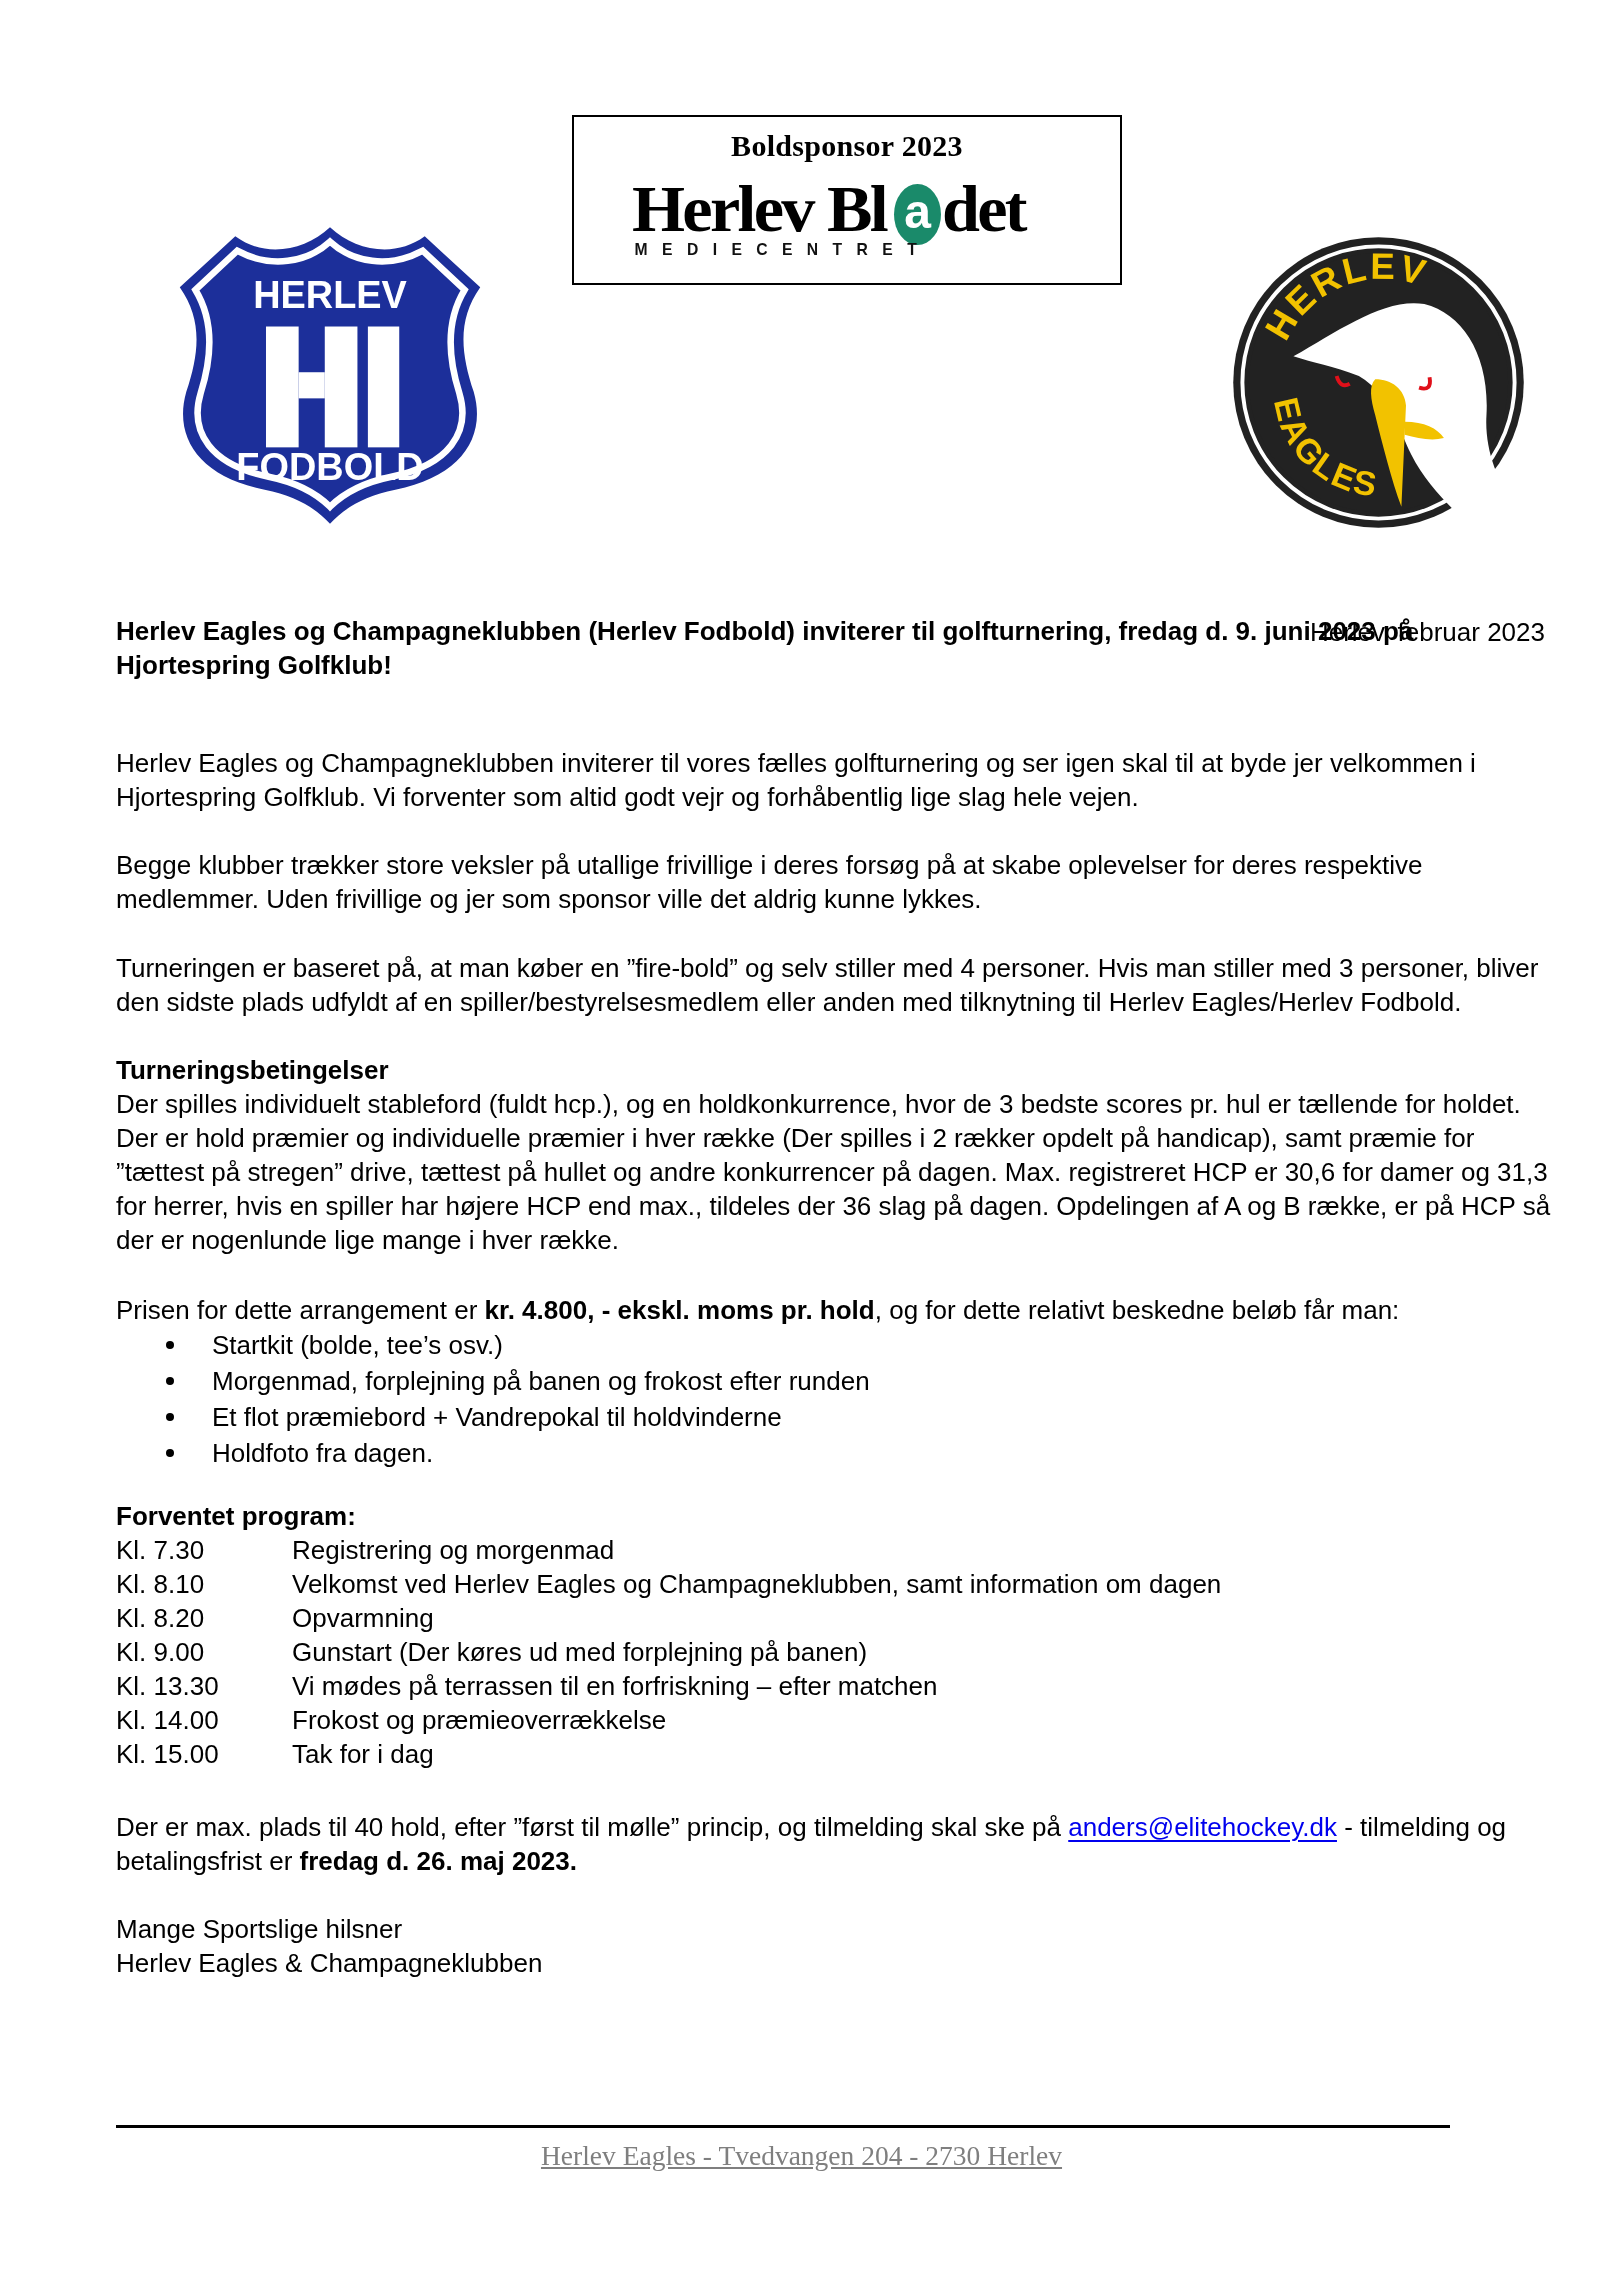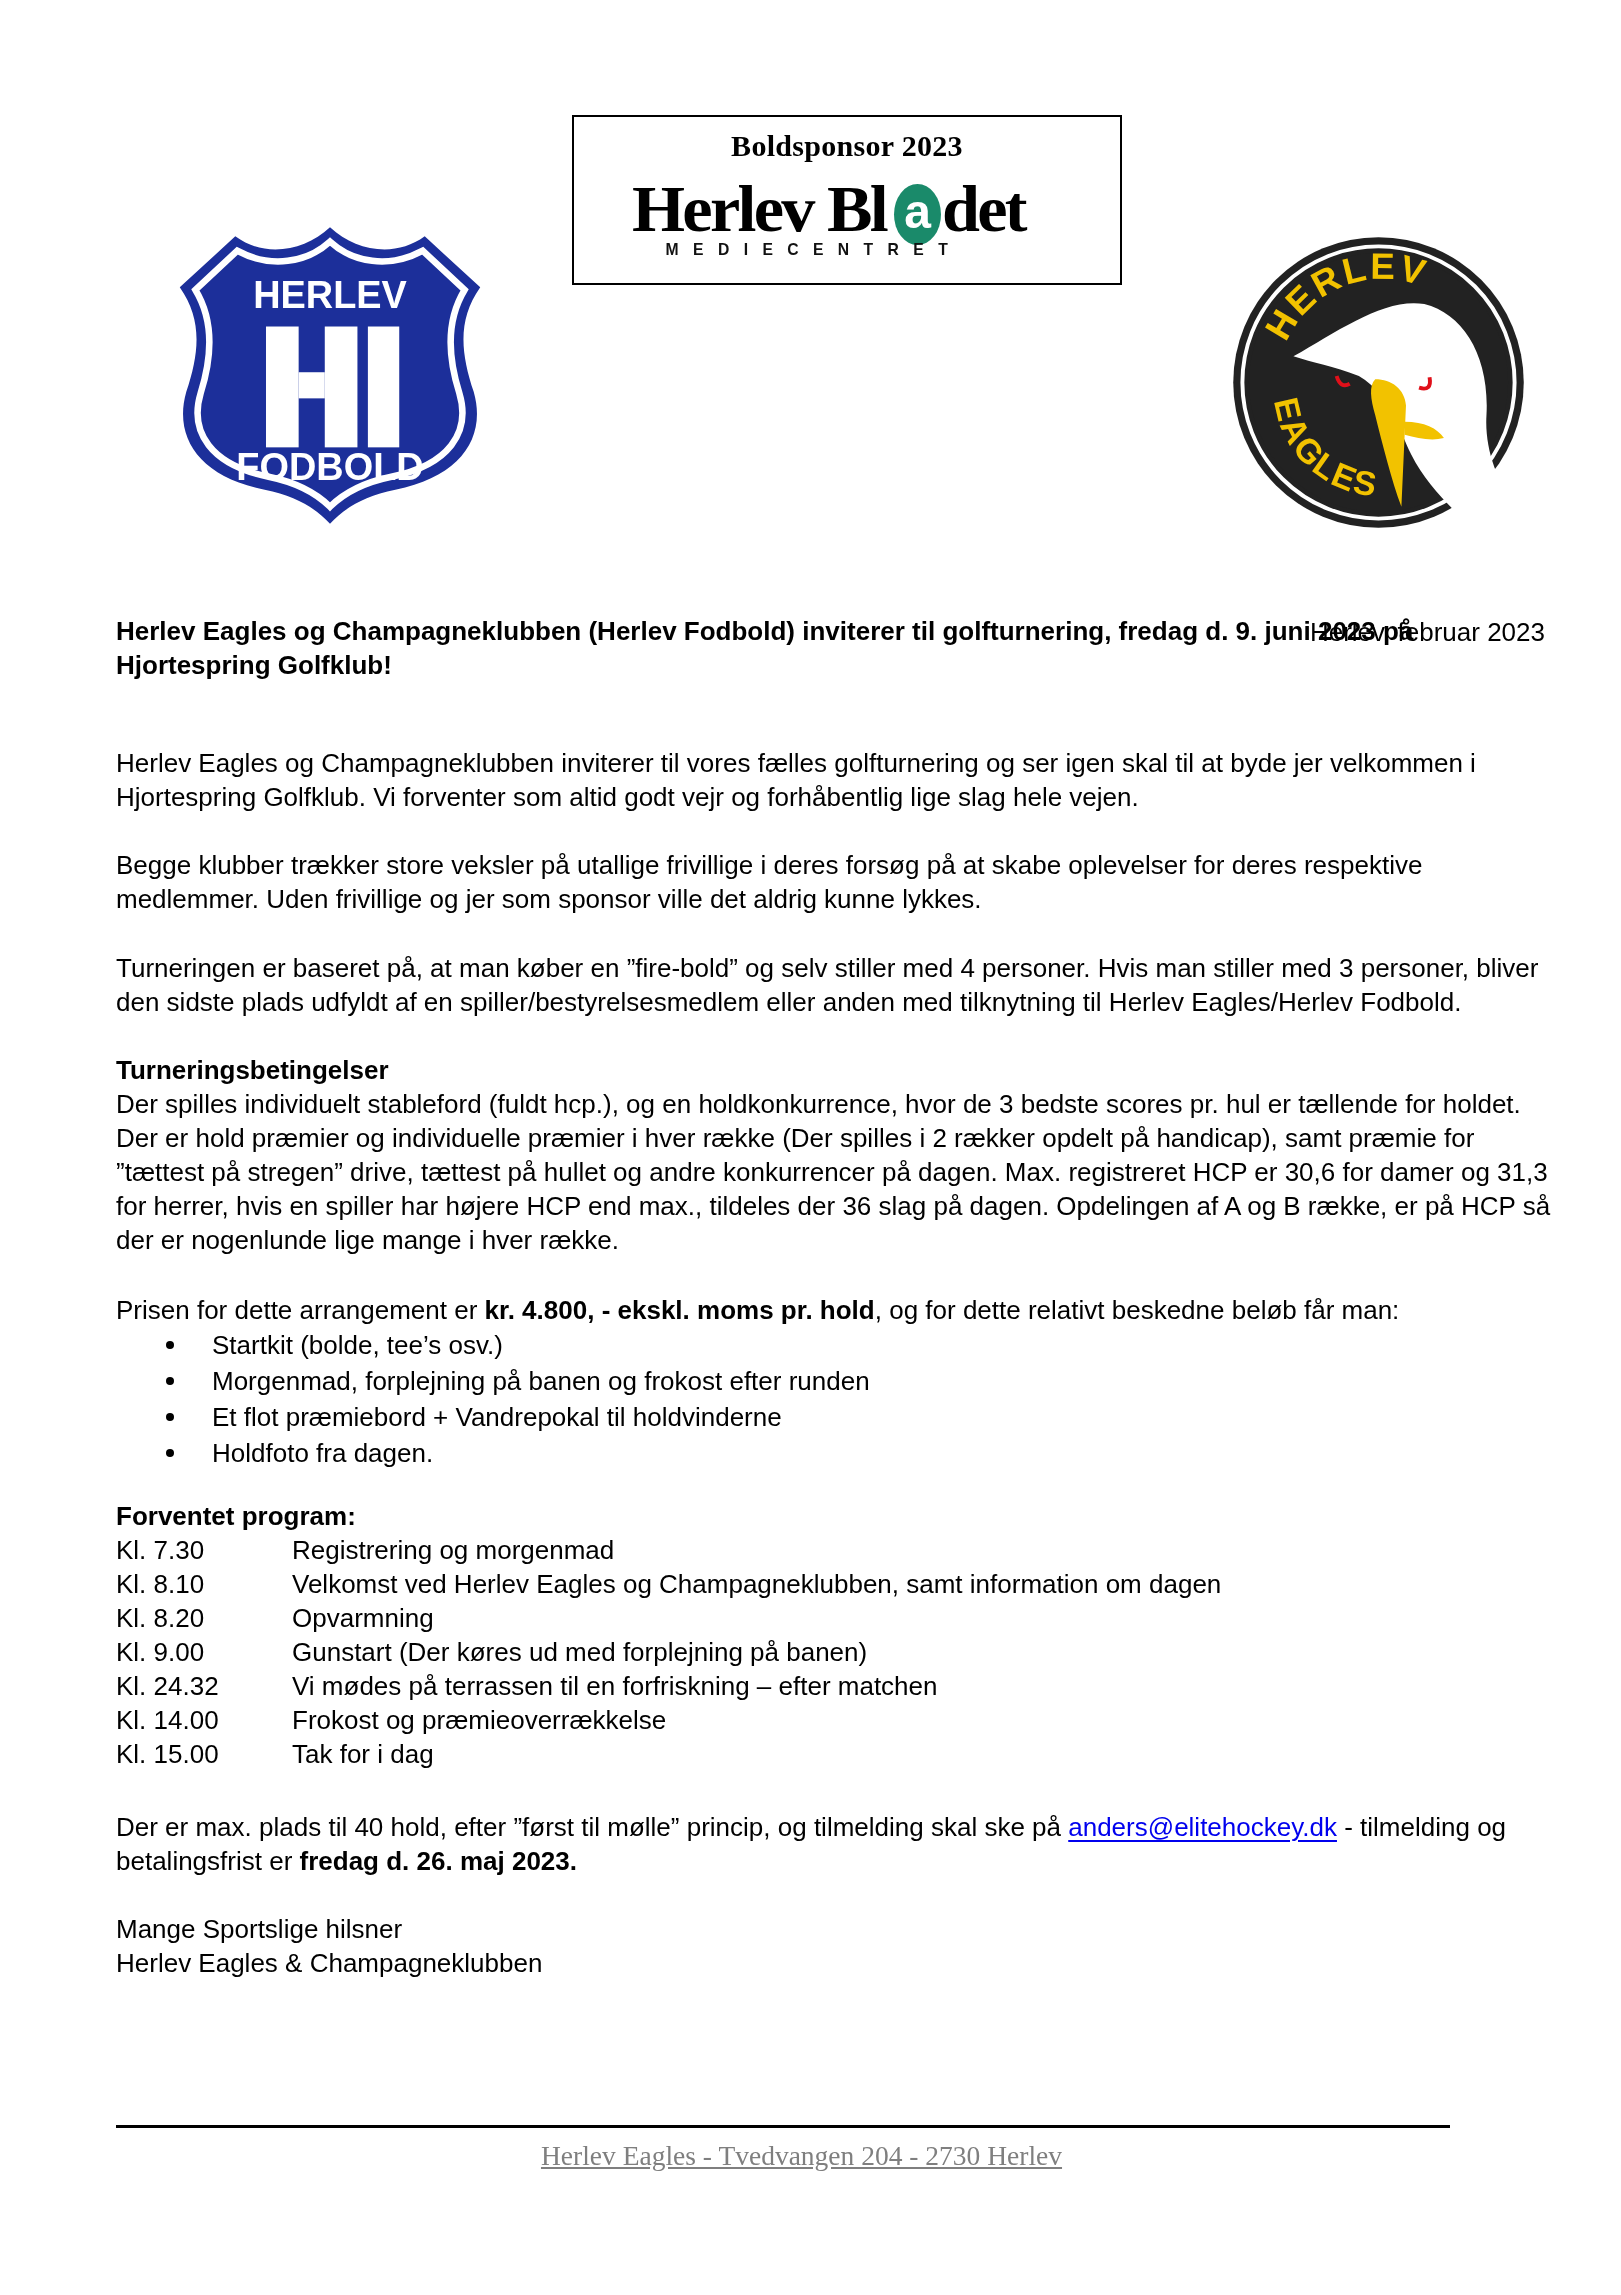--- a/index.html
+++ b/index.html
@@ -29,21 +29,21 @@
     transform: scaleX(1.05); transform-origin: left;
   }
   .logo-a {
     position: absolute; left: 262px; top: 6.5px; width: 47px; height: 61px;
     border-radius: 50%; background: #1a8a6a; color: #fff;
     font-family: "Liberation Sans", sans-serif; font-weight: bold;
     font-size: 48px; line-height: 56px; text-align: center;
   }
   .logo-sub {
     position: absolute; left: 2.6px; top: 64px; font-family: "Liberation Sans", sans-serif;
-    font-weight: bold; font-size: 15.7px; letter-spacing: 14.4px; color: #111; margin-left: 31px;
+    font-weight: bold; font-size: 15.7px; letter-spacing: 14.4px; color: #111;
   }
 
   
   .shield { left: 137px; top: 222px; width: 314px; height: 307px; }
   
   .eagle { left: 1192px; top: 232px; width: 301px; height: 301px; }
 
   .txt {
     position: absolute; font-size: 26px; line-height: 34px; white-space: nowrap;
   }
@@ -170,21 +170,21 @@
   </div>
   <div class="prog-row">
     <span class="prog-time">Kl. 8.20</span>
     <span class="prog-desc">Opvarmning</span>
   </div>
   <div class="prog-row">
     <span class="prog-time">Kl. 9.00</span>
     <span class="prog-desc">Gunstart (Der køres ud med forplejning på banen)</span>
   </div>
   <div class="prog-row">
-    <span class="prog-time">Kl. 24.32</span>
+    <span class="prog-time">Kl. 13.30</span>
     <span class="prog-desc">Vi mødes på terrassen til en forfriskning – efter matchen</span>
   </div>
   <div class="prog-row">
     <span class="prog-time">Kl. 14.00</span>
     <span class="prog-desc">Frokost og præmieoverrækkelse</span>
   </div>
   <div class="prog-row">
     <span class="prog-time">Kl. 15.00</span>
     <span class="prog-desc">Tak for i dag</span>
   </div>

